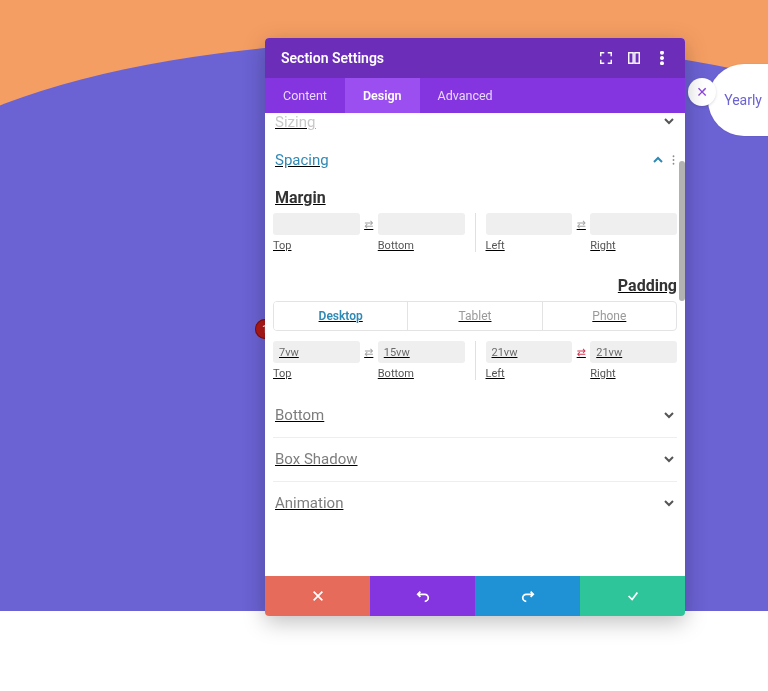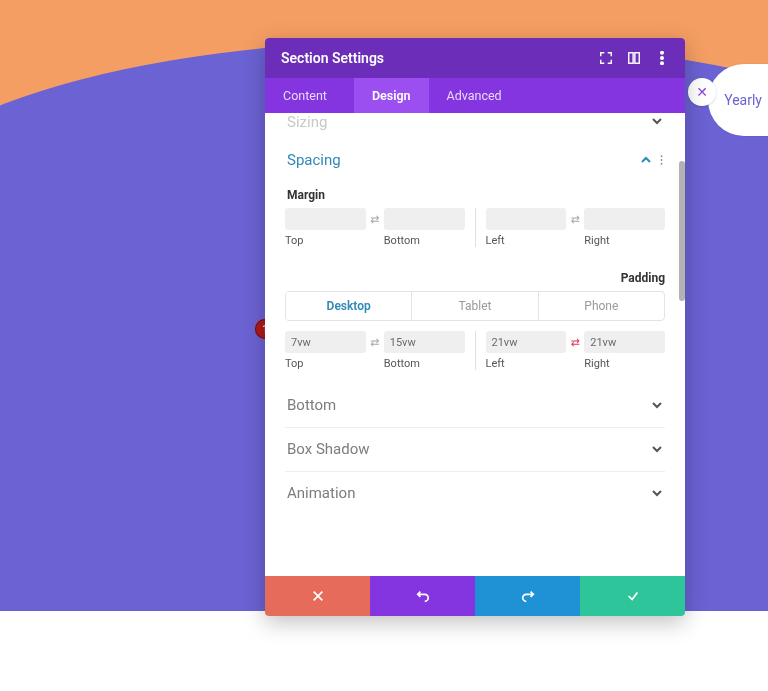--- a/index.html
+++ b/index.html
@@ -31,35 +31,35 @@
     background:#6c2eb9; color:#fff; padding:12px 16px;
     display:flex; align-items:center; justify-content:space-between;
     font-size:14px; font-weight:600;
   }
   .modal-header .icons { display:flex; gap:14px; align-items:center; }
   .hicon { width:14px; height:14px; display:inline-flex; align-items:center; justify-content:center; cursor:pointer; }
   .hicon svg { width:14px; height:14px; stroke:#fff; fill:none; stroke-width:1.6; }
 
   .tabs { display:flex; background:#8435e0; }
   .tabs .tab { padding:10px 18px; font-size:12.5px; color:#e8d9fb; cursor:pointer; }
-  .tabs .tab.active { background:#9b4ff0; color:#fff; font-weight:600;margin-left:9px; }
+  .tabs .tab.active { background:#9b4ff0; color:#fff; font-weight:600; }
 
   .body { flex:1; overflow:hidden; position:relative; }
-  .body-inner { padding:0 20px; }
+  .body-inner { padding:0 8px;text-decoration:underline; }
 
   .acc { border-bottom:1px solid #eee; }
   .acc-head { display:flex; align-items:flex-start; justify-content:space-between; padding:12px 2px; cursor:pointer; }
   .acc-head .title { font-size:15px; color:#7d7d7d; }
   .acc-head .title.blue { color:#2f89b5; }
   .chev { color:#6a6a6a; }
   .chev svg { width:12px; height:12px; stroke:#555; fill:none; stroke-width:2; }
   .acc-head .right { display:flex; gap:8px; align-items:center; }
   .kebab svg { width:3px; height:12px; }
 
-  .group-label { font-size:12px; font-weight:700; color:#333; margin:6px 0 6px 2px; }
+  .group-label { font-size:16px; font-weight:700; color:#333; margin:6px 0 6px 2px; }
 
   .four-col { display:flex; gap:6px; }
   .four-col .divider { width:1px; background:#e0e0e0; margin:0 4px; }
   .col { flex:1; display:flex; flex-direction:column; align-items:flex-start; }
   .chip { width:100%; height:22px; background:#efefef; border-radius:3px; font-size:11px; color:#6a6a6a; display:flex; align-items:center; padding:0 6px; }
   .sublabel { font-size:11px; color:#555; margin-top:4px; }
   .pairwrap { flex:1; display:flex; flex-direction:column; }
   .pair-top { display:flex; align-items:center; }
   .link-icon { width:18px; text-align:center; font-size:11px; color:#a7a7a7; }
   .link-icon.active { color:#d63a56; }

